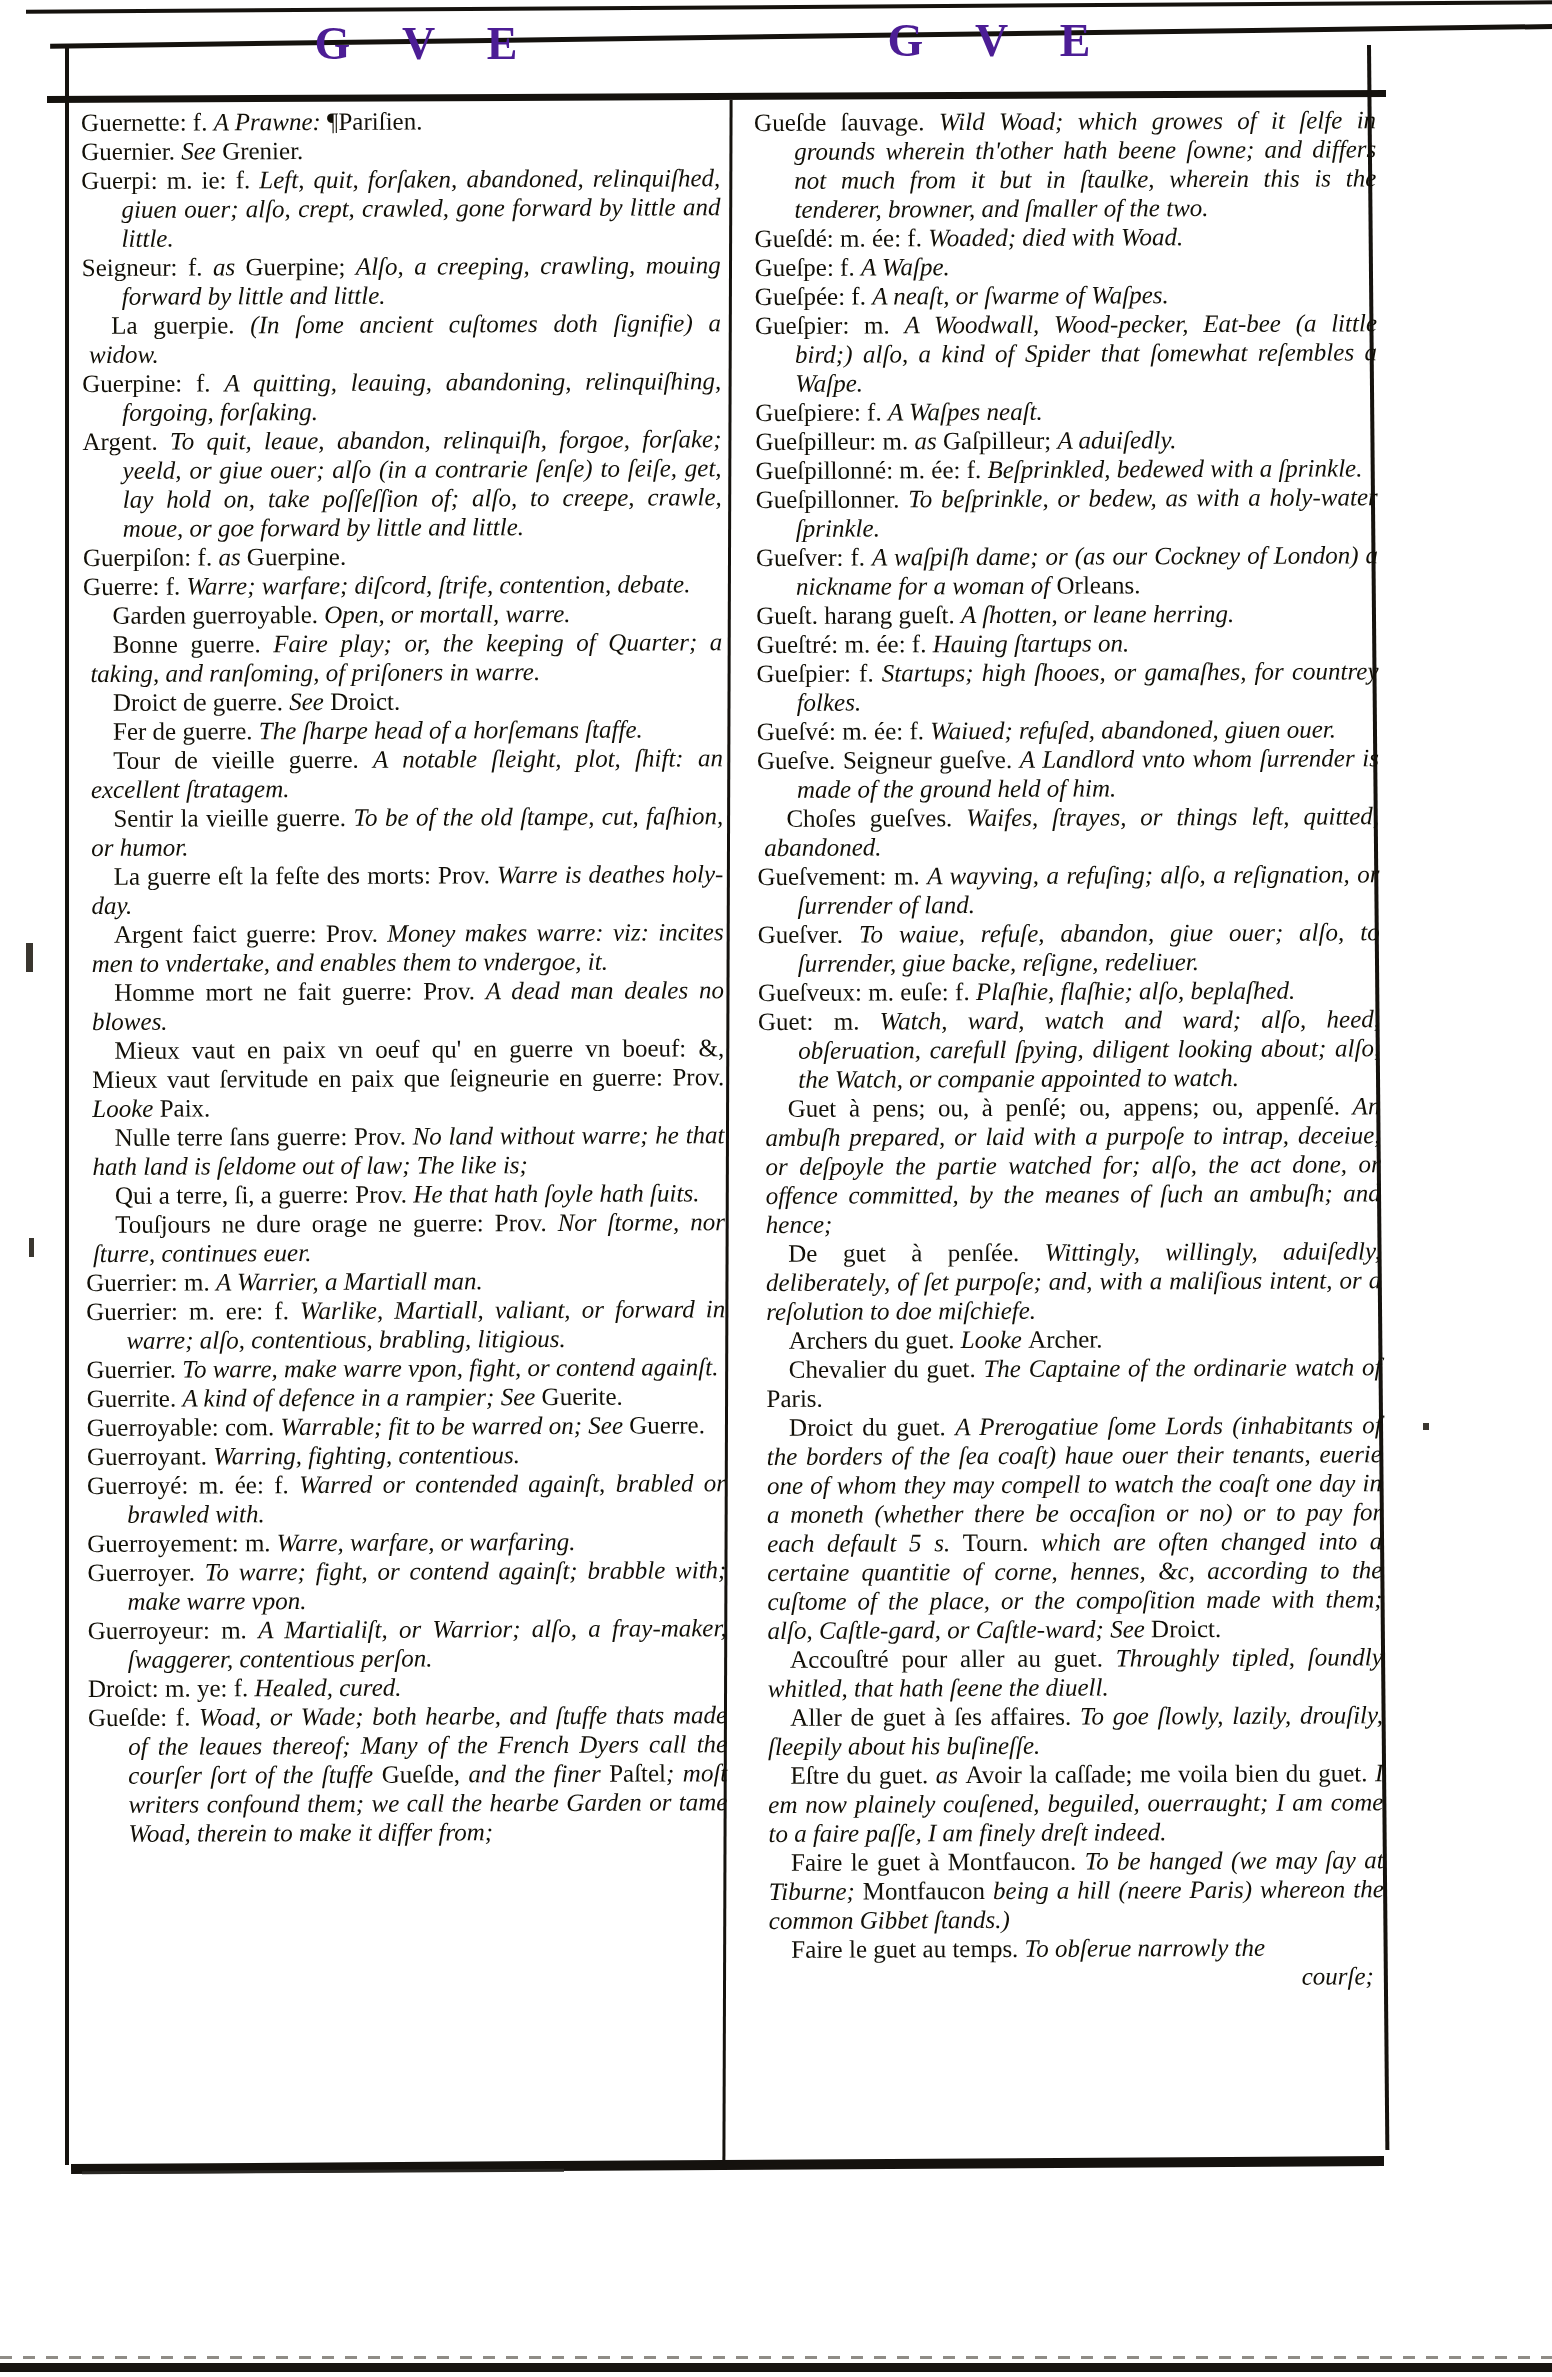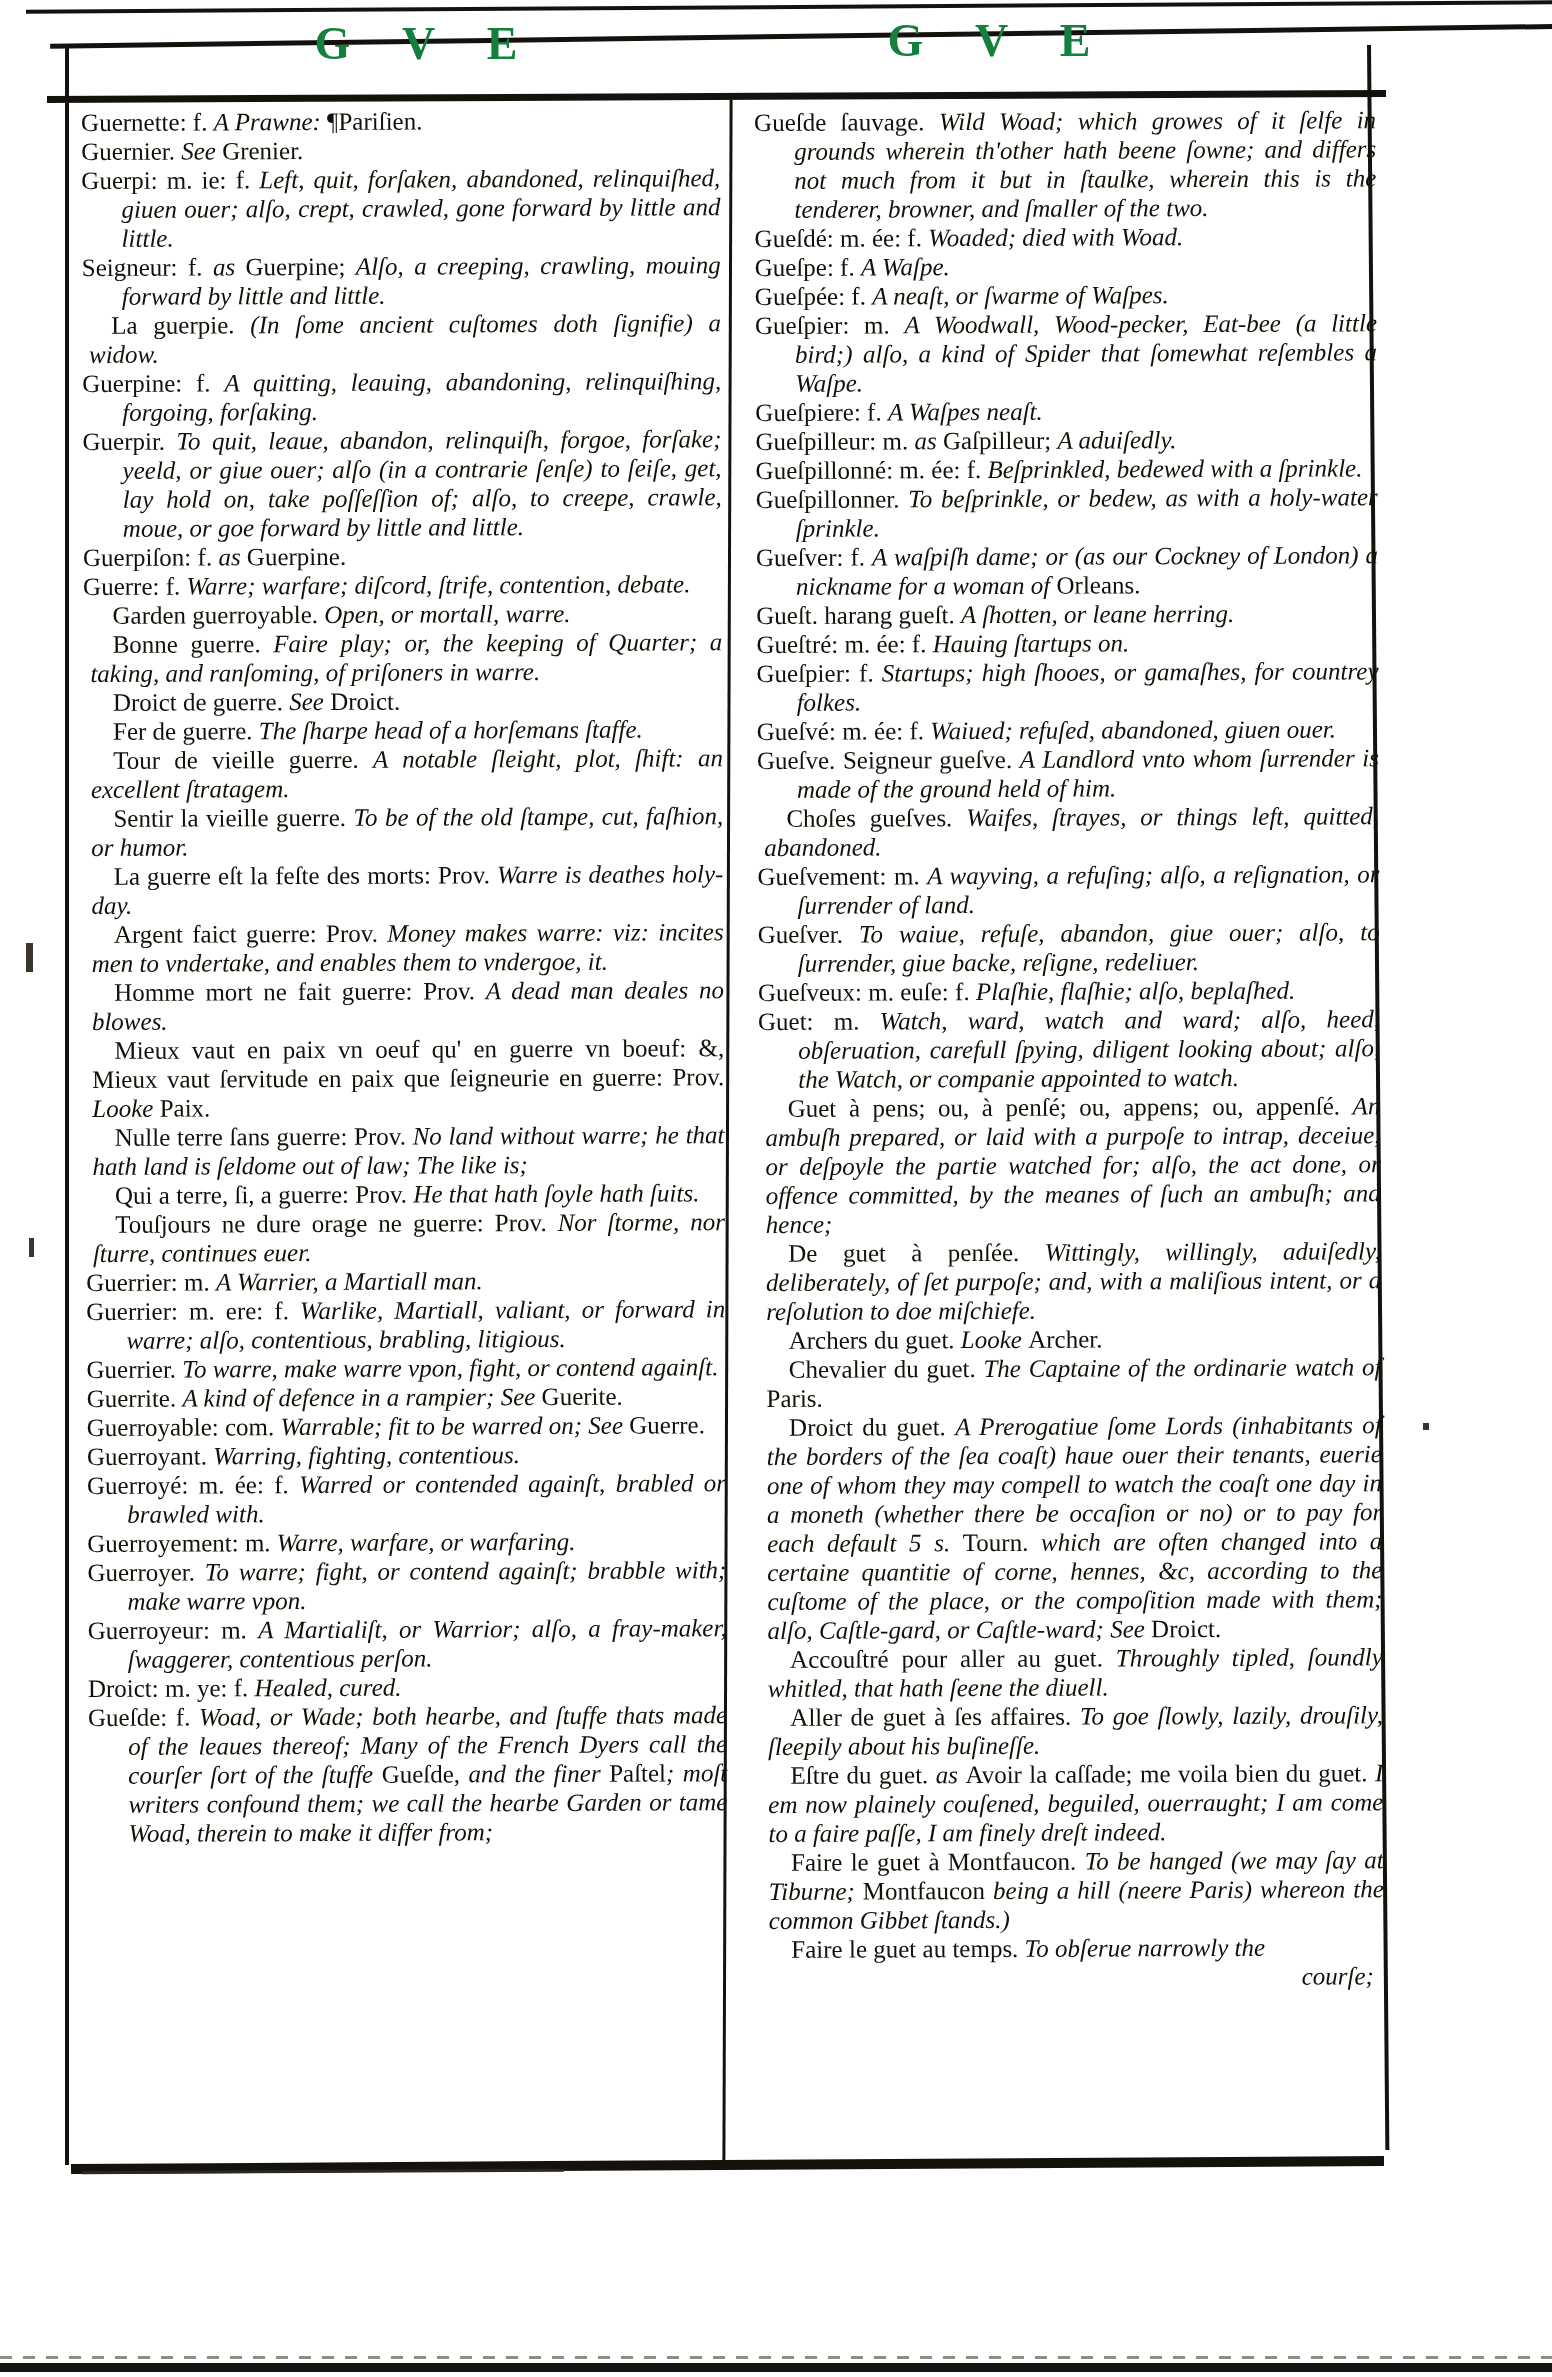--- a/index.html
+++ b/index.html
@@ -5,21 +5,21 @@
   html,body{margin:0;padding:0;}
   body{
     width:1553px;height:2377px;position:relative;overflow:hidden;
     background:#ffffff;color:#121008;
     font-family:"Liberation Serif","DejaVu Serif",serif;
   }
   .rule{position:absolute;background:#15120e;}
   .running-head{
     position:absolute;width:362px;text-align:center;
     font-size:46px;letter-spacing:12px;word-spacing:17px;
-    font-weight:bold;color:#15803d;white-space:nowrap;
+    font-weight:bold;color:#4c1d95;white-space:nowrap;
   }
   .col{
     position:absolute;top:108px;
     font-size:25px;line-height:29px;
     transform:rotate(-0.25deg);transform-origin:left top;
   }
   .entry{margin:0;text-align:justify;}
   .main{padding-left:40px;text-indent:-40px;}
   .sub{padding-left:6.9px;text-indent:22.4px;}
   .catch{text-align:right;padding-right:10.3px;}
@@ -48,21 +48,21 @@
 <div class="running-head" style="left:241px;top:17px;">G V E</div>
 <div class="running-head" style="left:814px;top:13.8px;">G V E</div>
 
 <div class="col" style="left:81px;width:639px;">
     <p class="entry main"><span class="lemma">Guernette: f. </span><span class="gloss">A Prawne: </span><span class="lemma">¶Pariſien.</span></p>
     <p class="entry main"><span class="lemma">Guernier. </span><span class="gloss">See </span><span class="lemma">Grenier.</span></p>
     <p class="entry main"><span class="lemma">Guerpi: m. ie: f. </span><span class="gloss">Left, quit, forſaken, abandoned, relinquiſhed, giuen ouer; alſo, crept, crawled, gone forward by little and little.</span></p>
     <p class="entry main"><span class="lemma">Seigneur: f. </span><span class="gloss">as </span><span class="lemma">Guerpine; </span><span class="gloss">Alſo, a creeping, crawling, mouing forward by little and little.</span></p>
     <p class="entry sub"><span class="lemma">La guerpie. </span><span class="gloss">(In ſome ancient cuſtomes doth ſignifie) a widow.</span></p>
     <p class="entry main"><span class="lemma">Guerpine: f. </span><span class="gloss">A quitting, leauing, abandoning, relinquiſhing, forgoing, forſaking.</span></p>
-    <p class="entry main"><span class="lemma">Guerpir. </span><span class="gloss">To quit, leaue, abandon, relinquiſh, forgoe, forſake; yeeld, or giue ouer; alſo (in a contrarie ſenſe) to ſeiſe, get, lay hold on, take poſſeſſion of; alſo, to creepe, crawle, moue, or goe forward by little and little.</span></p>
+    <p class="entry main"><span class="lemma">Argent. </span><span class="gloss">To quit, leaue, abandon, relinquiſh, forgoe, forſake; yeeld, or giue ouer; alſo (in a contrarie ſenſe) to ſeiſe, get, lay hold on, take poſſeſſion of; alſo, to creepe, crawle, moue, or goe forward by little and little.</span></p>
     <p class="entry main"><span class="lemma">Guerpiſon: f. </span><span class="gloss">as </span><span class="lemma">Guerpine.</span></p>
     <p class="entry main"><span class="lemma">Guerre: f. </span><span class="gloss">Warre; warfare; diſcord, ſtrife, contention, debate.</span></p>
     <p class="entry sub"><span class="lemma">Garden guerroyable. </span><span class="gloss">Open, or mortall, warre.</span></p>
     <p class="entry sub"><span class="lemma">Bonne guerre. </span><span class="gloss">Faire play; or, the keeping of Quarter; a taking, and ranſoming, of priſoners in warre.</span></p>
     <p class="entry sub"><span class="lemma">Droict de guerre. </span><span class="gloss">See </span><span class="lemma">Droict.</span></p>
     <p class="entry sub"><span class="lemma">Fer de guerre. </span><span class="gloss">The ſharpe head of a horſemans ſtaffe.</span></p>
     <p class="entry sub"><span class="lemma">Tour de vieille guerre. </span><span class="gloss">A notable ſleight, plot, ſhift: an excellent ſtratagem.</span></p>
     <p class="entry sub"><span class="lemma">Sentir la vieille guerre. </span><span class="gloss">To be of the old ſtampe, cut, faſhion, or humor.</span></p>
     <p class="entry sub"><span class="lemma">La guerre eſt la feſte des morts: Prov. </span><span class="gloss">Warre is deathes holy-day.</span></p>
     <p class="entry sub"><span class="lemma">Argent faict guerre: Prov. </span><span class="gloss">Money makes warre: viz: incites men to vndertake, and enables them to vndergoe, it.</span></p>

